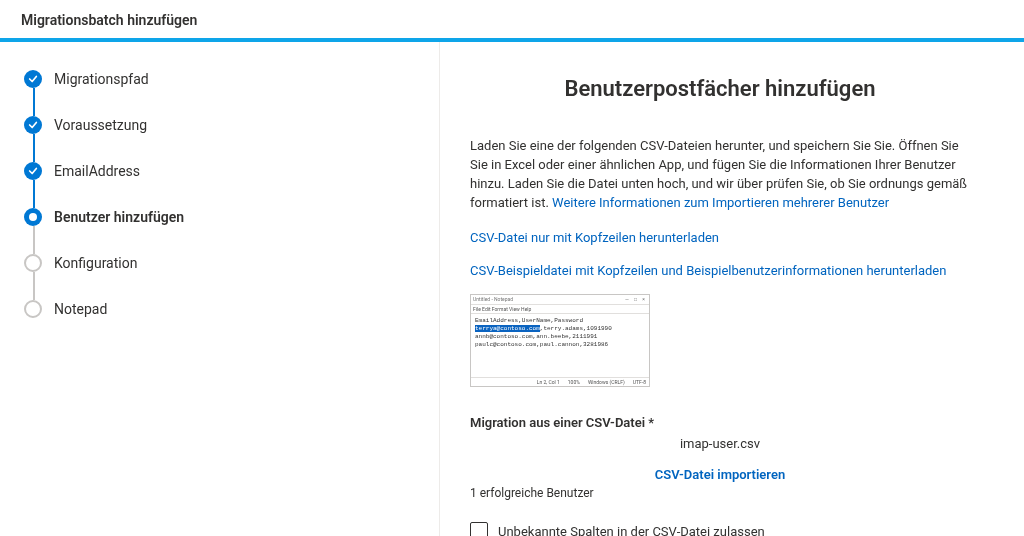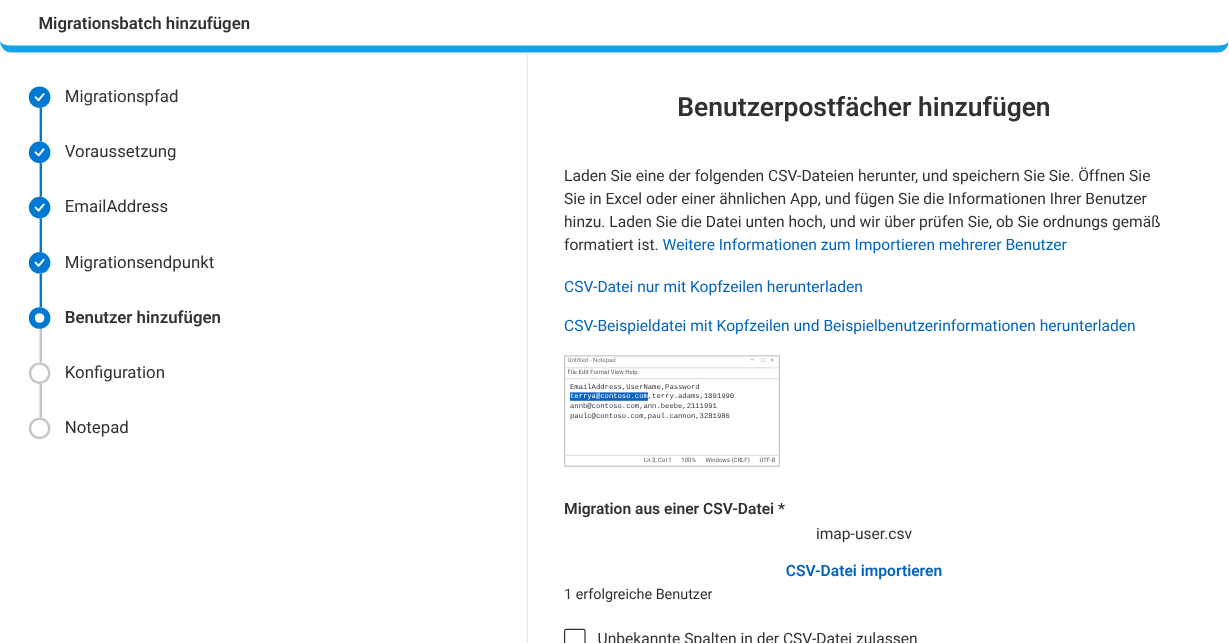--- a/index.html
+++ b/index.html
@@ -5,25 +5,24 @@
   * { box-sizing: border-box; }
   html, body {
     margin: 0; padding: 0;
     font-family: "Segoe UI", -apple-system, BlinkMacSystemFont, Roboto, "Helvetica Neue", sans-serif;
     font-size: 14px;
     color: #323130;
     background: #fff;
     width: 1024px;
   }
   .page-header {
-    padding: 12px 24px 10px 32px;
+    padding: 12px 24px 10px 21px;
     font-size: 14px;
     font-weight: 600;
-    border-bottom: 6px solid #0ea5e9;
-    border-radius: 10px;
+    border-bottom: 4px solid #0ea5e9;
   }
   .body-wrap {
     display: flex;
     align-items: stretch;
   }
   
   .stepper {
     width: 440px;
     padding: 28px 24px 8px 24px;
     border-right: 1px solid #edebe9;
@@ -210,28 +209,20 @@
       </span>
       <span class="label">Voraussetzung</span>
     </div>
     <div class="step done">
       <span class="dot">
         <svg width="10" height="10" viewBox="0 0 12 12">
             <path d="M2 6 L5 9 L10 3" stroke="#fff" stroke-width="2" fill="none" stroke-linecap="round" stroke-linejoin="round"></path>
           </svg>
       </span>
       <span class="label">EmailAddress</span>
-    </div>
-    <div class="step done">
-      <span class="dot">
-        <svg width="10" height="10" viewBox="0 0 12 12">
-            <path d="M2 6 L5 9 L10 3" stroke="#fff" stroke-width="2" fill="none" stroke-linecap="round" stroke-linejoin="round"></path>
-          </svg>
-      </span>
-      <span class="label">Migrationsendpunkt</span>
     </div>
     <div class="step current">
       <span class="dot"></span>
       <span class="label">Benutzer hinzufügen</span>
     </div>
     <div class="step todo">
       <span class="dot"></span>
       <span class="label">Konfiguration</span>
     </div>
     <div class="step todo">

